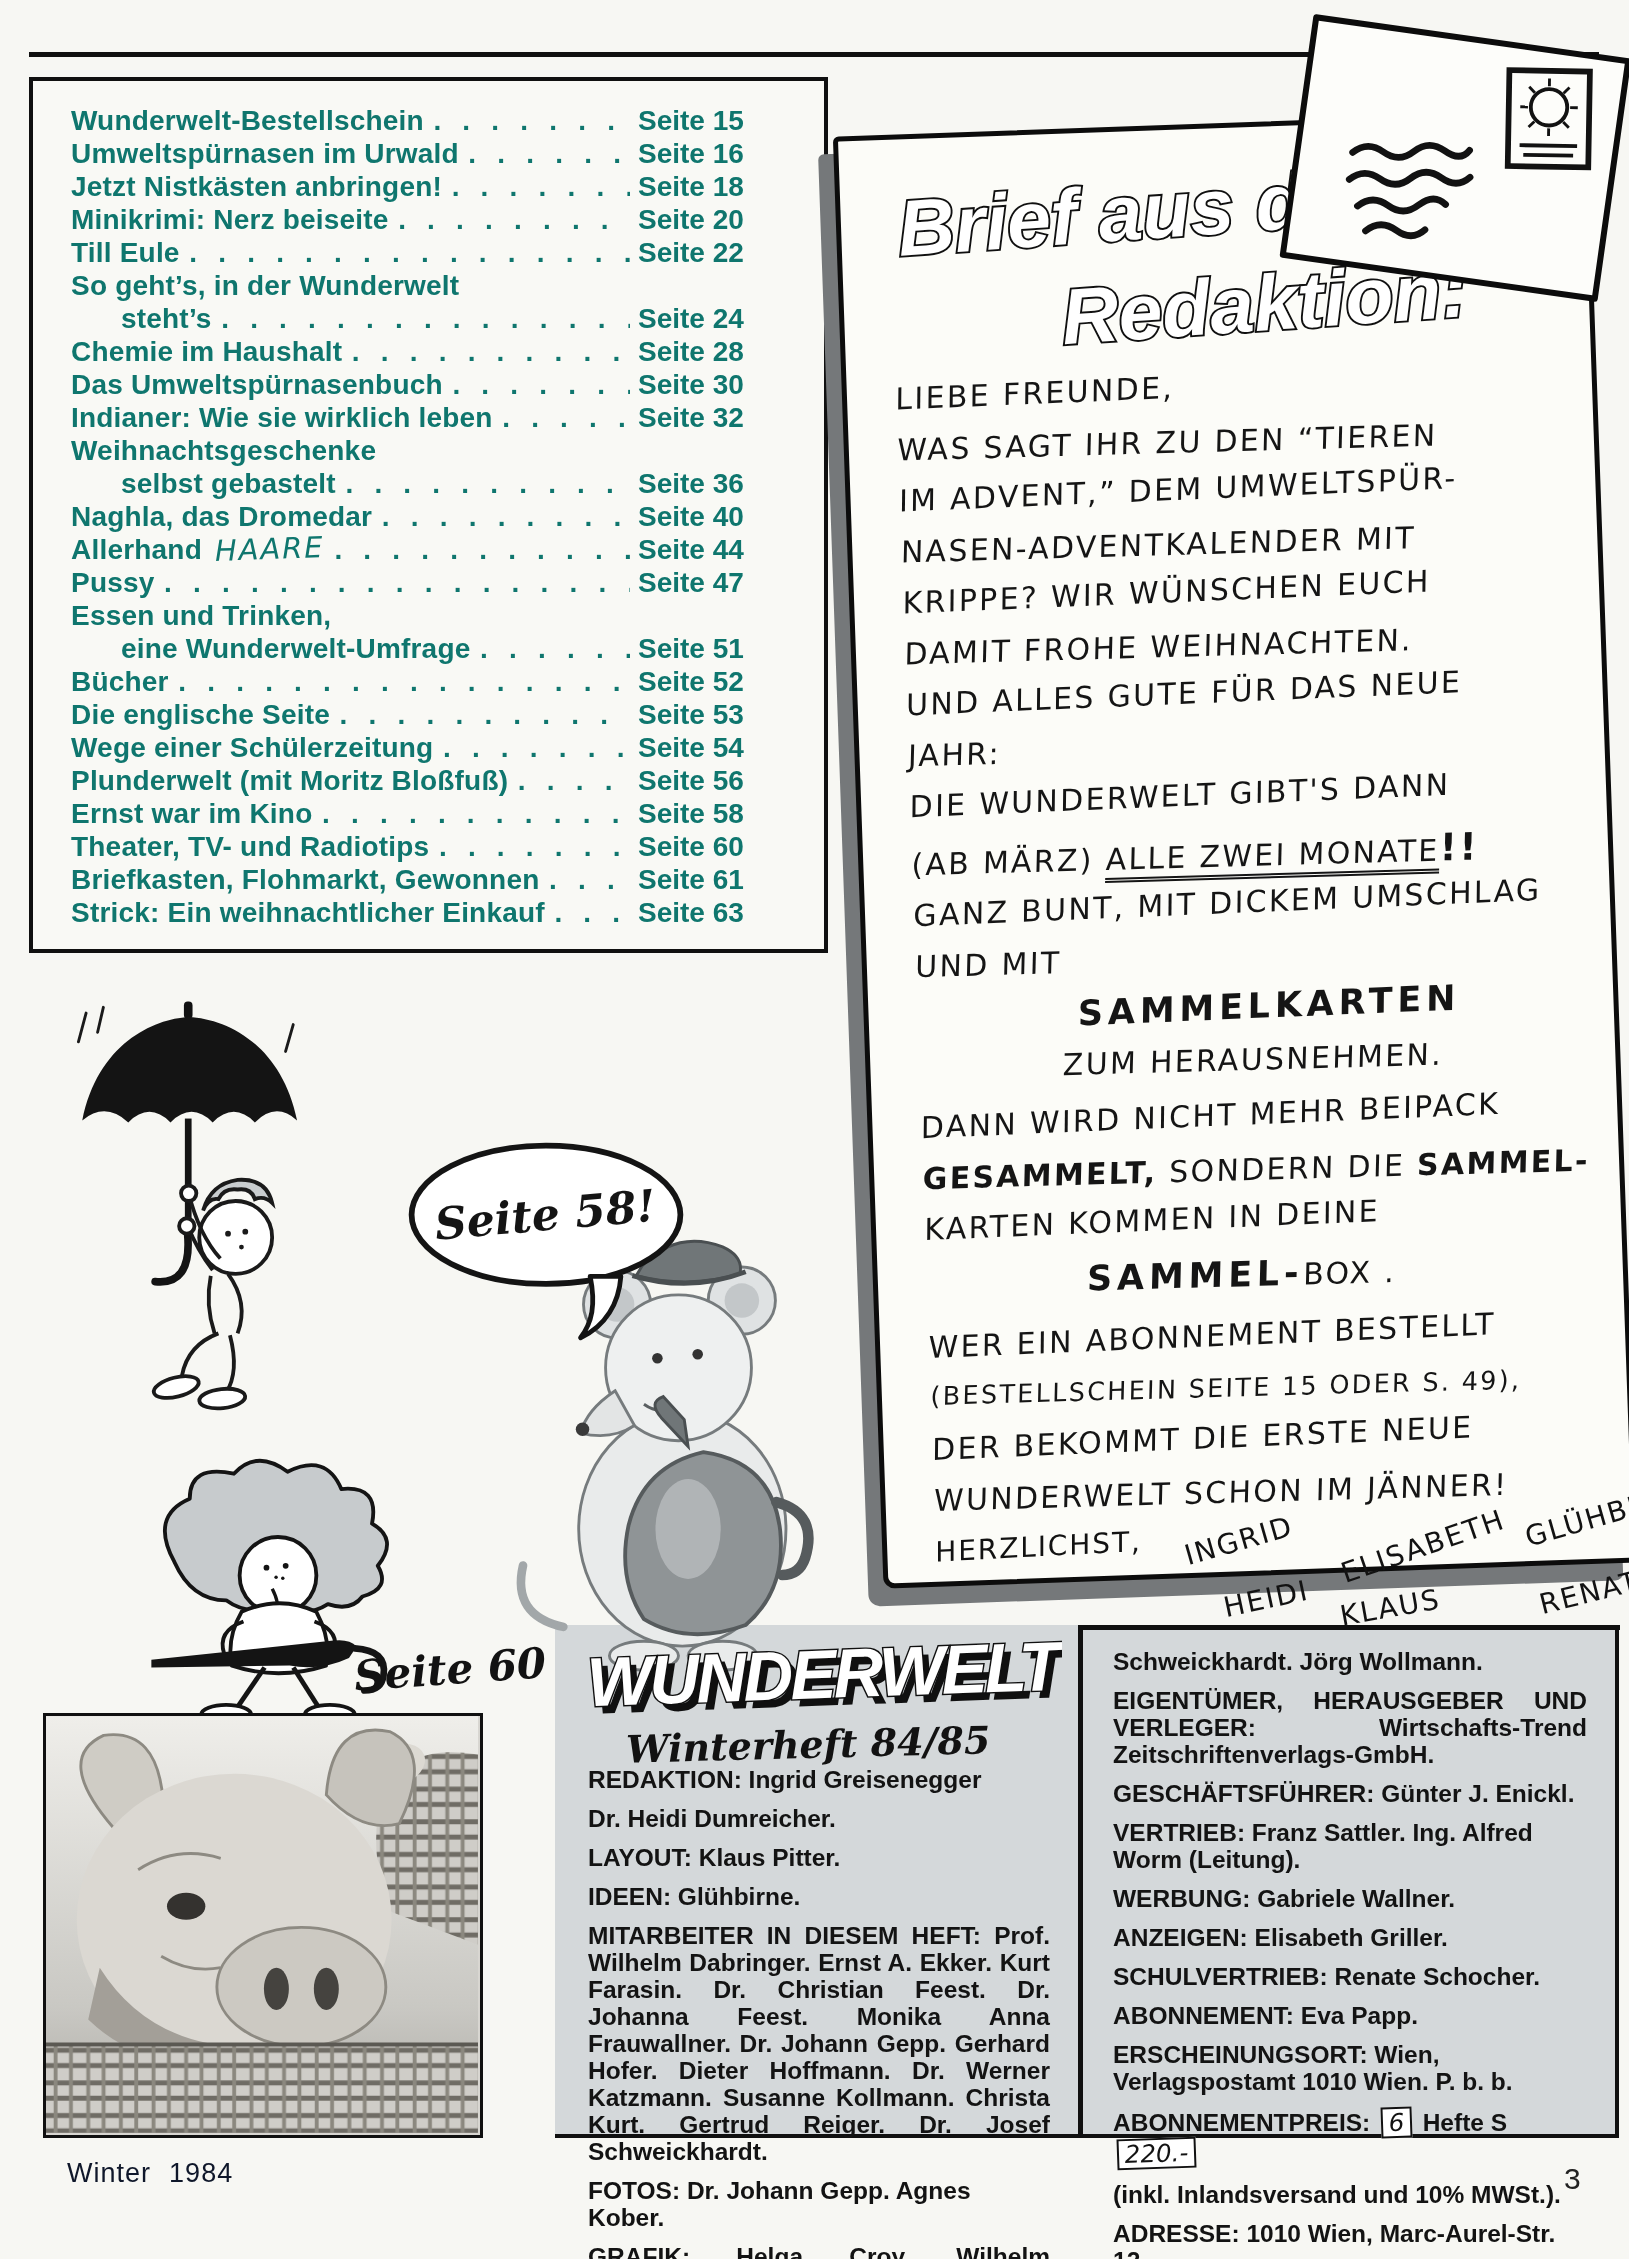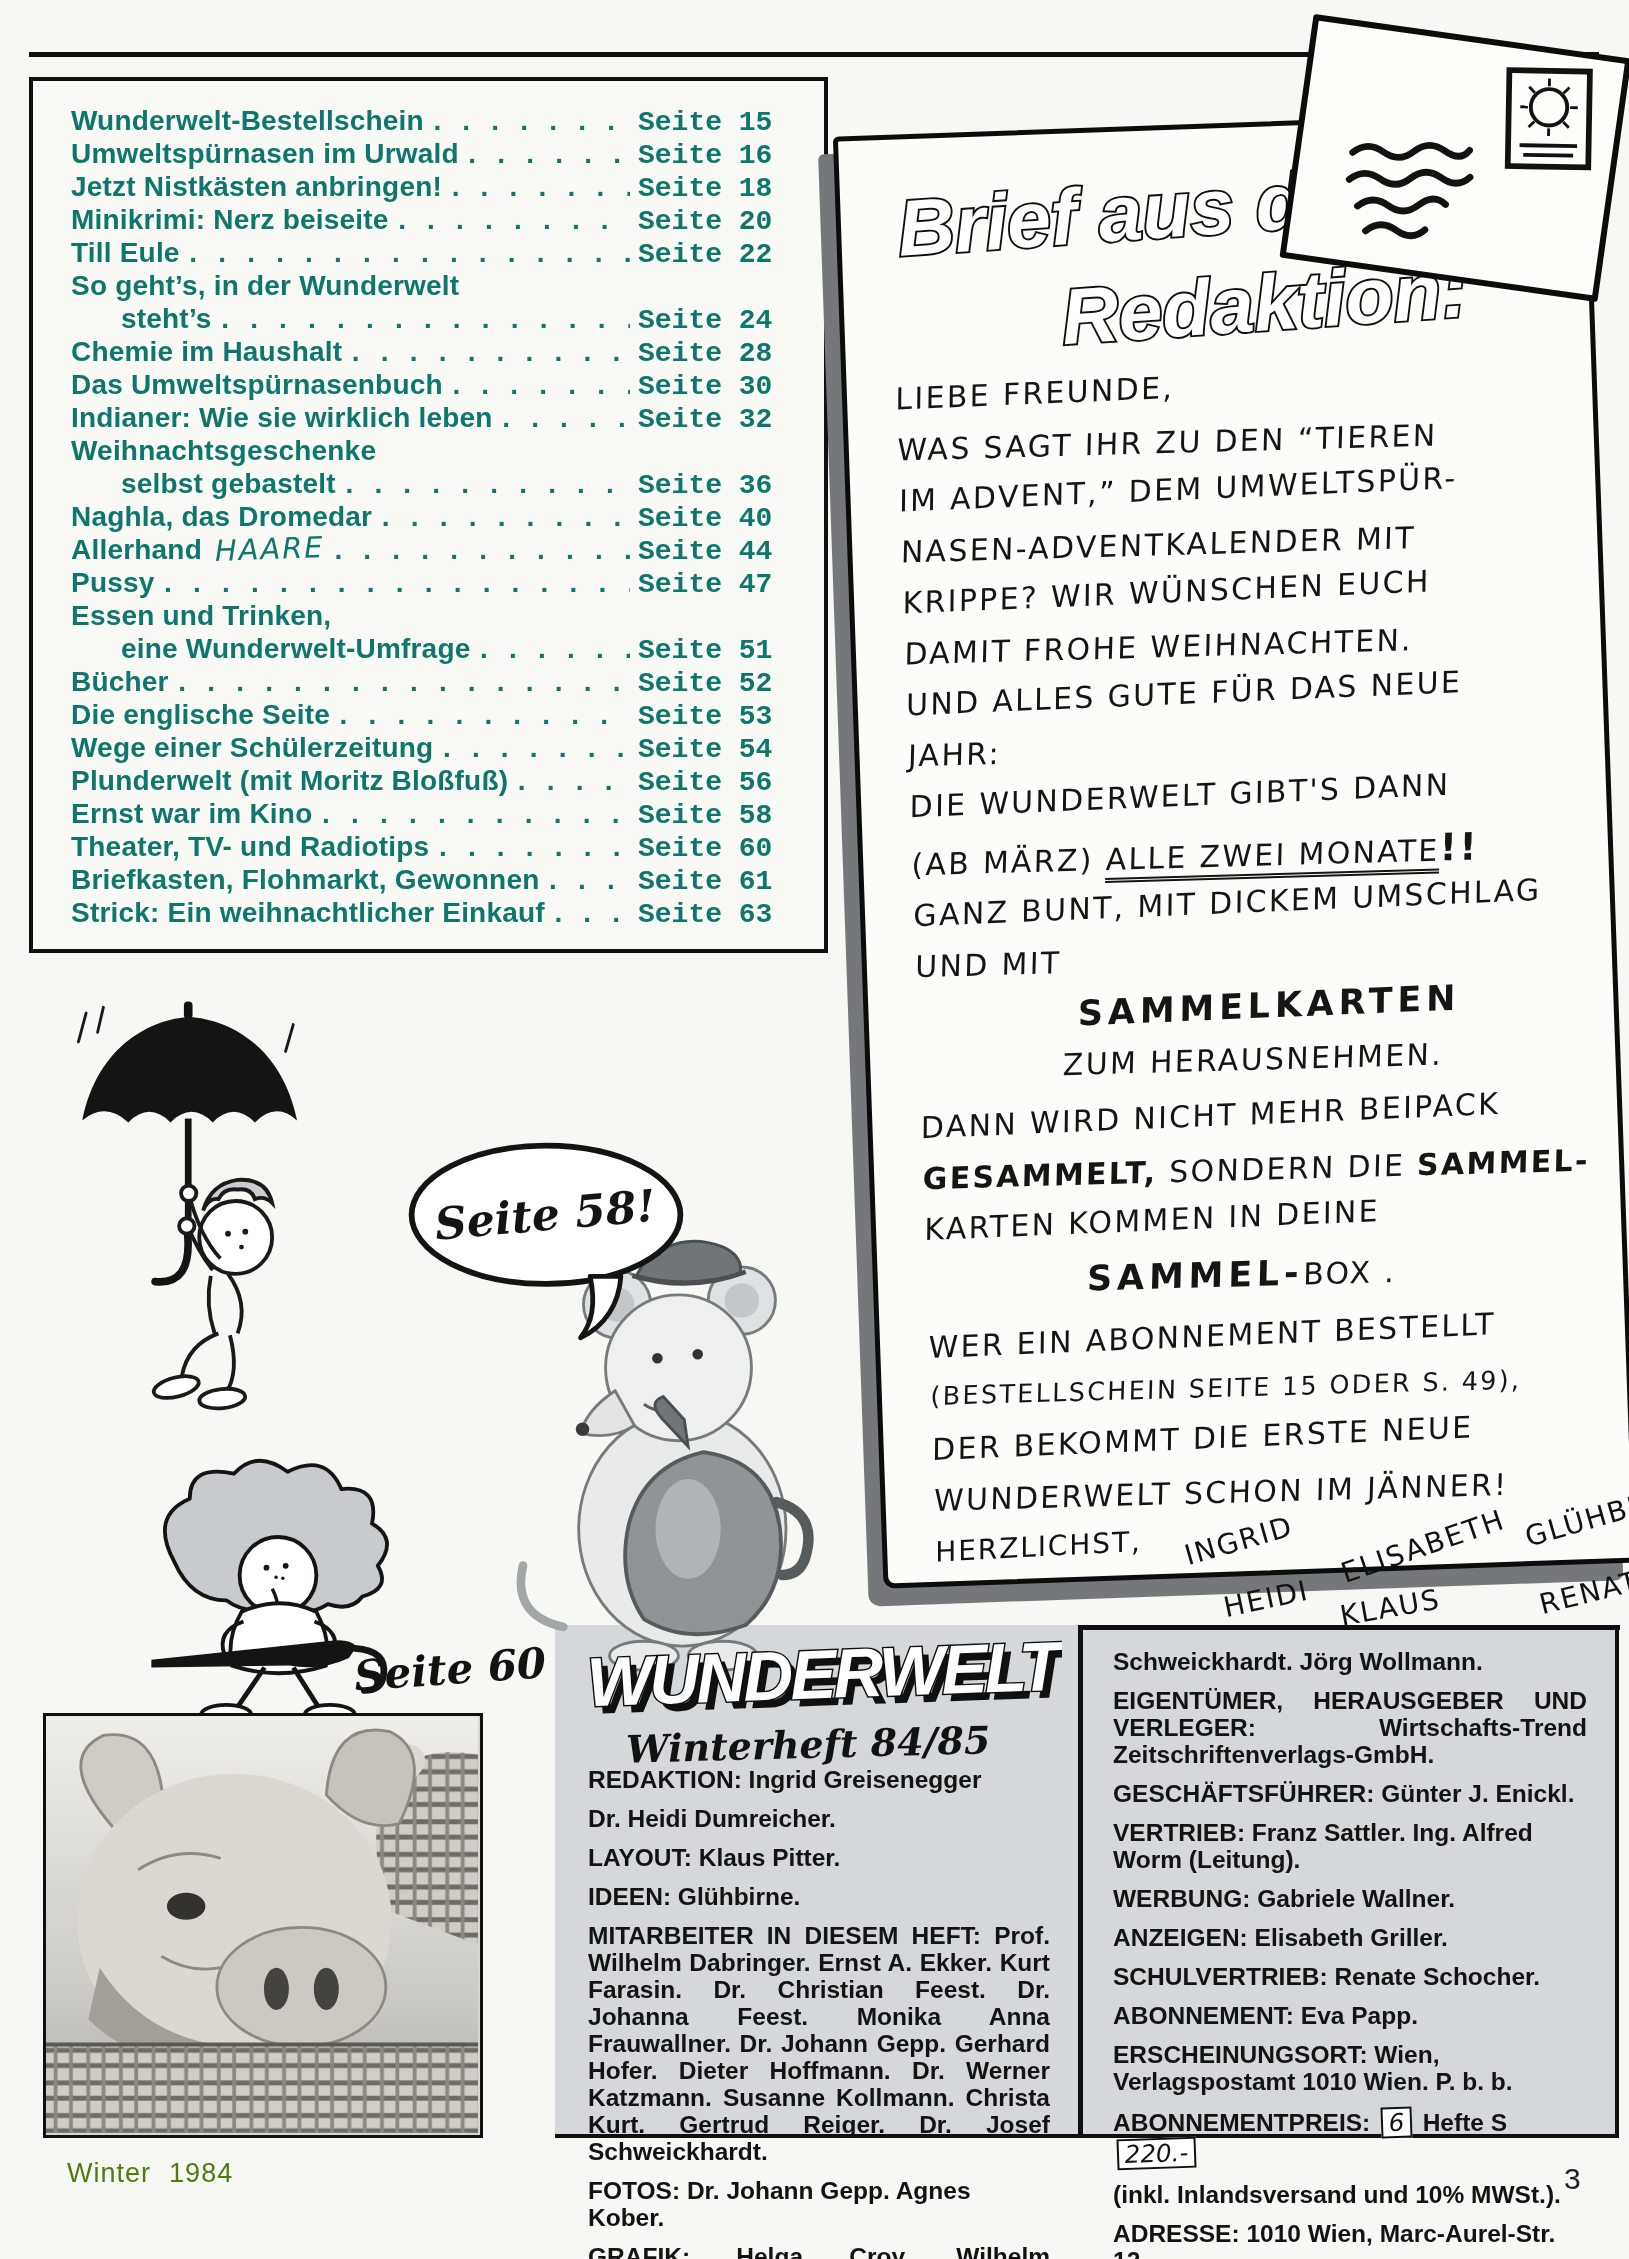--- a/index.html
+++ b/index.html
@@ -13,21 +13,21 @@
 
   
   #toc-box { left:29px; top:77px; width:799px; height:876px; border:4.8px solid #101010;
              background:#f9f9f5; padding:23px 42px 9.6px 38px; }
   .toc-row { display:flex; align-items:baseline; height:33px; font-weight:700;
              font-size:28px; line-height:33px; white-space:nowrap; color:#0f766e; }
   .toc-row .tt { flex:none; letter-spacing:0.2px; }
   .toc-row .ind { padding-left:50px; }
   .dots { flex:1 1 auto; overflow:hidden; white-space:nowrap; margin:0 7.7px 0 9.6px; }
   .dots::before { content:". . . . . . . . . . . . . . . . . . . . . . . . . . . . . . . . . ."; letter-spacing:6.7px; }
-  .pg { flex:none; width:144px; text-align:left;font-family:Liberation Mono, monospace; }
+  .pg { flex:none; width:144px; text-align:left; }
   .hand-inline { font-family:"DejaVu Sans", sans-serif; font-weight:400; font-style:italic;
                  font-size:29px; margin-left:13.4px; display:inline-block; transform:rotate(-2deg); letter-spacing:1.9px; }
 
   
   #letter-sheet { left:858px; top:123px; width:755px; height:1453px; background:#fcfcf8;
                   border:5.8px solid #0c0c0c; border-radius:5.8px 13.4px 7.7px 11.5px;
                   box-shadow:-15.4px 17.3px 0 0 #75787a; transform:rotate(-2deg);
                   padding:25px 19px 0 48px; z-index:5; }
   #letter-title-svg { display:block; margin-left:5.8px; }
   #letter-body { margin-top:5.8px; font-family:"DejaVu Sans", sans-serif; color:#151515; }
@@ -80,21 +80,21 @@
   #speech-bubble  { left:402px; top:1132px; z-index:4; }
   #mouse-illo     { left:500px; top:1212px; z-index:3; }
   #wild-child     { left:134px; top:1443px; z-index:2; }
   #seite60-label  { left:354px; top:1645px; font-family:"DejaVu Serif", serif; font-style:italic;
                     font-weight:700; font-size:42px; transform:rotate(-4deg); z-index:3; }
   #photo-frame { left:43px; top:1713px; width:440px; height:425px; border:3.8px solid #101010;
                  background:#d8d6d1; overflow:hidden; z-index:2; }
 
   
   #footer-season { left:67px; top:2158px; font-size:27px; font-weight:400; letter-spacing:1px;
-                   word-spacing:9.6px; color:#4d7c0f; }
+                   word-spacing:9.6px; color:#0f172a; }
   #footer-page { left:1564px; top:2162px; font-size:30px; font-weight:400; color:#222; }
 </style>
 </head>
 <body>
 
 <div id="page">
 
   <div id="top-rule" class="abs"></div>
 
   <div id="toc-box" class="abs">

